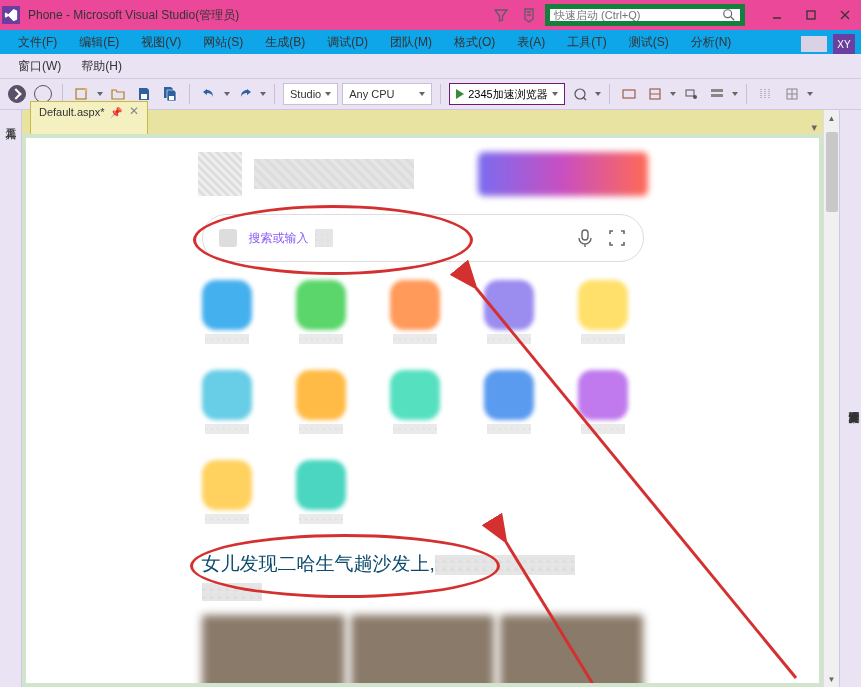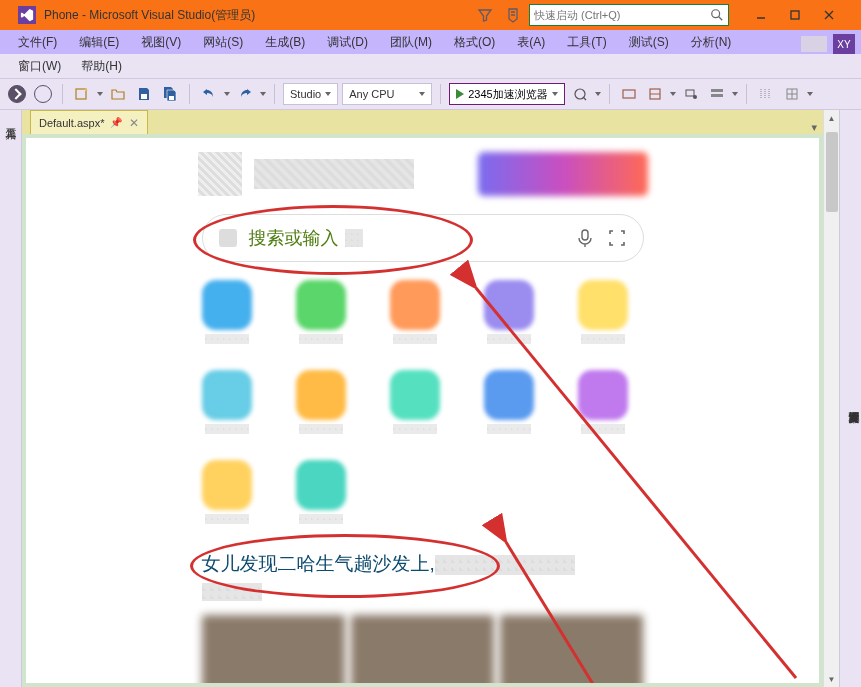--- a/index.html
+++ b/index.html
@@ -1,33 +1,33 @@
 <!DOCTYPE html>
 <html><head>
 <meta charset="utf-8">
 <style>
 * { margin: 0; padding: 0; box-sizing: border-box; font-family: "Microsoft YaHei", "Segoe UI", sans-serif; }
 body { width: 861px; height: 687px; overflow: hidden; background: #fff; }
 
 
-.titlebar { height: 30px; background: #f97316; display: flex; align-items: center; padding: 0 18px; gap: 8px; }
+.titlebar { height: 30px; background: #ec4899; display: flex; align-items: center; padding: 0 2px; gap: 8px; }
 .vs-logo { width: 18px; height: 18px; background: #6b3fa0; display: flex; align-items: center; justify-content: center; }
 .vs-logo svg { width: 14px; height: 14px; }
 .title-text { font-size: 12px; color: #333; flex: 0 0 auto; }
 .titlebar-spacer { flex: 1; }
 .titlebar-icons { display: flex; align-items: center; gap: 12px; }
 .title-icon { width: 16px; height: 16px; color: #5f5a68; }
-.quicklaunch { display: flex; align-items: center; border: 1px solid #15803d; background: #fff; height: 22px; width: 200px; padding: 0 4px; }
+.quicklaunch { display: flex; align-items: center; border: 5px solid #15803d; background: #fff; height: 22px; width: 200px; padding: 0 4px; }
 .quicklaunch input { border: none; outline: none; flex: 1; font-size: 11px; color: #888; }
 .quicklaunch .search-icon { width: 14px; height: 14px; color: #666; }
 .window-buttons { display: flex; align-items: center; gap: 6px; margin-left: 10px; }
 .window-btn { width: 28px; height: 22px; display: flex; align-items: center; justify-content: center; color: #333; }
 
 
-.menubar { height: 24px; background: #c4b5fd; display: flex; align-items: center; padding: 0 8px; gap: 2px; }
+.menubar { height: 24px; background: #0ea5e9; display: flex; align-items: center; padding: 0 8px; gap: 2px; }
 .menu-item { font-size: 12px; color: #333; padding: 2px 10px; cursor: pointer; }
 .menubar-right { margin-left: auto; display: flex; align-items: center; gap: 6px; }
 .user-placeholder { width: 26px; height: 16px; background: #d8d2e4; }
 .xy-badge { width: 22px; height: 20px; background: #6b3fa0; color: #fff; font-size: 10px; display: flex; align-items: center; justify-content: center; }
 
 
 .menubar2 { height: 24px; background: #e9e3f3; display: flex; align-items: center; padding: 0 8px; }
 
 
 .toolbar { height: 32px; background: #e9e3f3; border-top: 1px solid #d0c8de; border-bottom: 1px solid #d0c8de; display: flex; align-items: center; padding: 0 6px; gap: 4px; }
@@ -44,36 +44,36 @@
 .tb-icon svg { width: 100%; height: 100%; }
 
 
 .main-area { height: 577px; display: flex; position: relative; }
 .left-rail { width: 22px; background: #e9e3f3; border-right: 1px solid #d0c8de; writing-mode: vertical-rl; display: flex; align-items: center; justify-content: flex-start; padding-top: 10px; font-size: 11px; color: #333; }
 .right-rail { width: 22px; background: #e9e3f3; border-left: 1px solid #d0c8de; writing-mode: vertical-rl; display: flex; flex-direction: column; align-items: center; padding-top: 8px; font-size: 11px; color: #333; gap: 12px; }
 .right-rail span { writing-mode: vertical-rl; }
 
 .editor-area { flex: 1; display: flex; flex-direction: column; }
 .tab-strip { height: 24px; background: #e8e3a0; display: flex; align-items: flex-end; position: relative; }
-.file-tab { height: 24px; background: #f5f0c0; border: 1px solid #c8b848; border-bottom: none; display: flex; align-items: center; padding: 4px 8px; gap: 6px; font-size: 11px; color: #333; margin-left: 8px; }
+.file-tab { height: 24px; background: #f5f0c0; border: 1px solid #c8b848; border-bottom: none; display: flex; align-items: flex-end; padding: 16px 8px; gap: 6px; font-size: 11px; color: #333; margin-left: 8px; }
 .tab-pin { color: #666; font-size: 10px; }
 .tab-close { color: #888; font-size: 12px; cursor: pointer; }
 .tab-strip-right { margin-left: auto; padding-right: 6px; color: #666; font-size: 11px; }
 
 .editor-content { flex: 1; background: #d0e5cc; padding: 4px; overflow: hidden; position: relative; }
 .phone-canvas { width: 100%; height: 100%; background: #fff; display: flex; justify-content: center; align-items: flex-start; overflow: hidden; position: relative; }
 .phone-view { width: 470px; margin-top: 6px; background: #fff; }
 .phone-header { height: 60px; display: flex; align-items: center; gap: 12px; padding: 0 10px; position: relative; }
 .avatar-px { width: 44px; height: 44px; background: linear-gradient(45deg, #ddd 25%, #eee 25%, #eee 50%, #ddd 50%, #ddd 75%, #eee 75%); background-size: 8px 8px; }
 .name-px { width: 160px; height: 30px; background: linear-gradient(45deg, #ddd 25%, #e5e5e5 25%, #e5e5e5 50%, #ddd 50%, #ddd 75%, #e5e5e5 75%); background-size: 10px 10px; }
 .brand-px { position: absolute; right: 10px; top: 8px; width: 170px; height: 44px; background: linear-gradient(90deg, #7a6cf0, #c94fc0, #ff6a55); border-radius: 6px; filter: blur(3px); }
 
 .searchbar { margin: 10px 14px; height: 48px; border: 1px solid #ddd; border-radius: 24px; display: flex; align-items: center; padding: 0 16px; gap: 12px; position: relative; }
 .search-icon-px { width: 18px; height: 18px; background: #ddd; border-radius: 3px; }
-.search-text { font-size: 18px; color: #4d7c0f; }
+.search-text { font-size: 12px; color: #8b5cf6; }
 .mic-icon { width: 20px; height: 20px; margin-left: auto; }
 .scan-icon { width: 20px; height: 20px; }
 .red-circle-1 { position: absolute; left: -10px; top: -10px; width: 280px; height: 70px; border: 3px solid #d43030; border-radius: 50%; pointer-events: none; }
 
 .icon-grid { padding: 8px 14px; display: flex; flex-wrap: wrap; gap: 26px 44px; }
 .app-icon { width: 50px; display: flex; flex-direction: column; align-items: center; gap: 4px; }
 .app-tile { width: 50px; height: 50px; border-radius: 14px; }
 .app-label-px { width: 44px; height: 10px; background: linear-gradient(45deg, #e0e0e0 25%, #eaeaea 25%); background-size: 6px 6px; }
 
 .news-section { margin: 18px 14px 10px; position: relative; }

